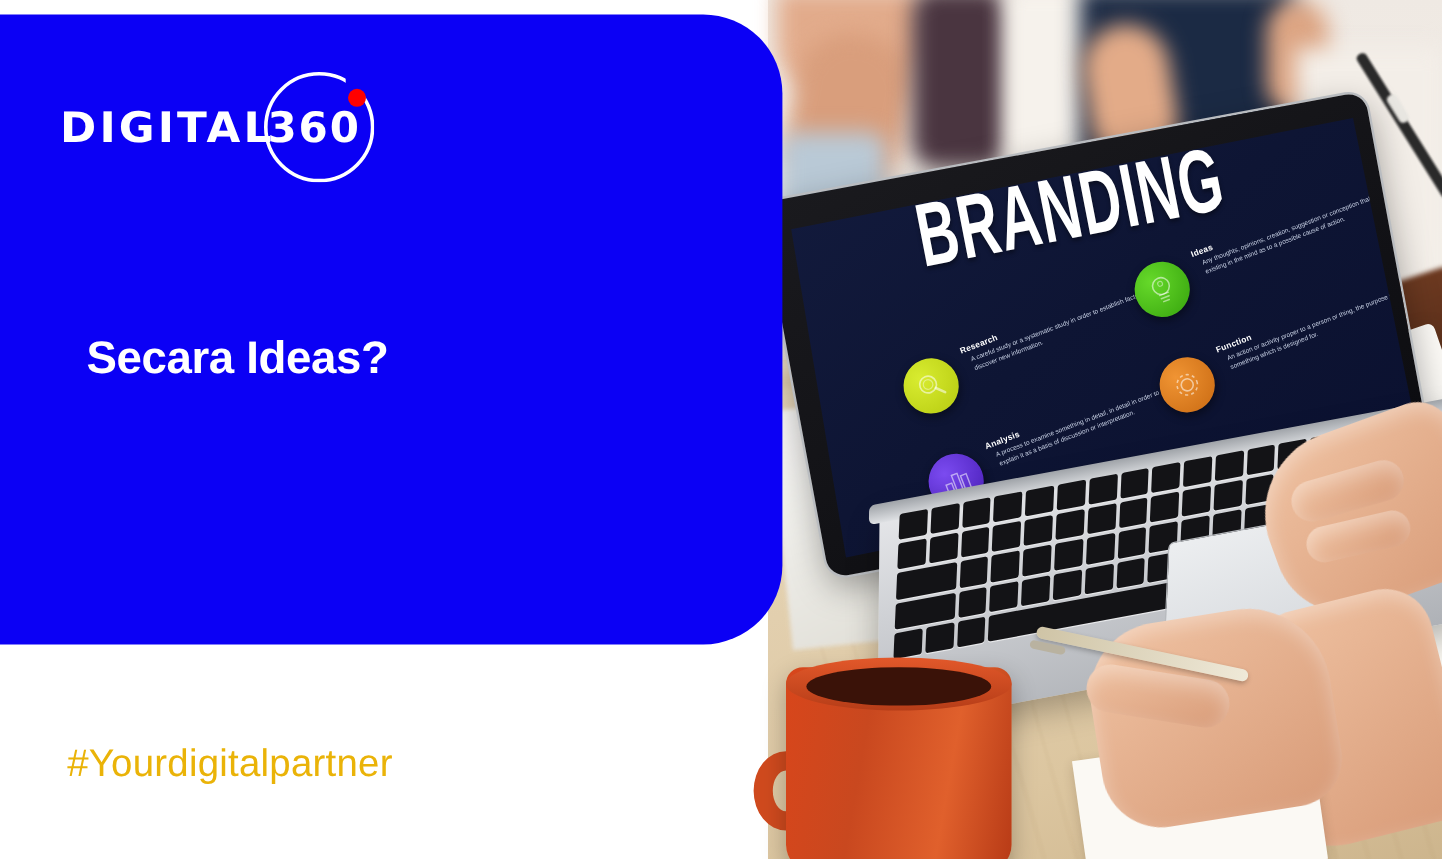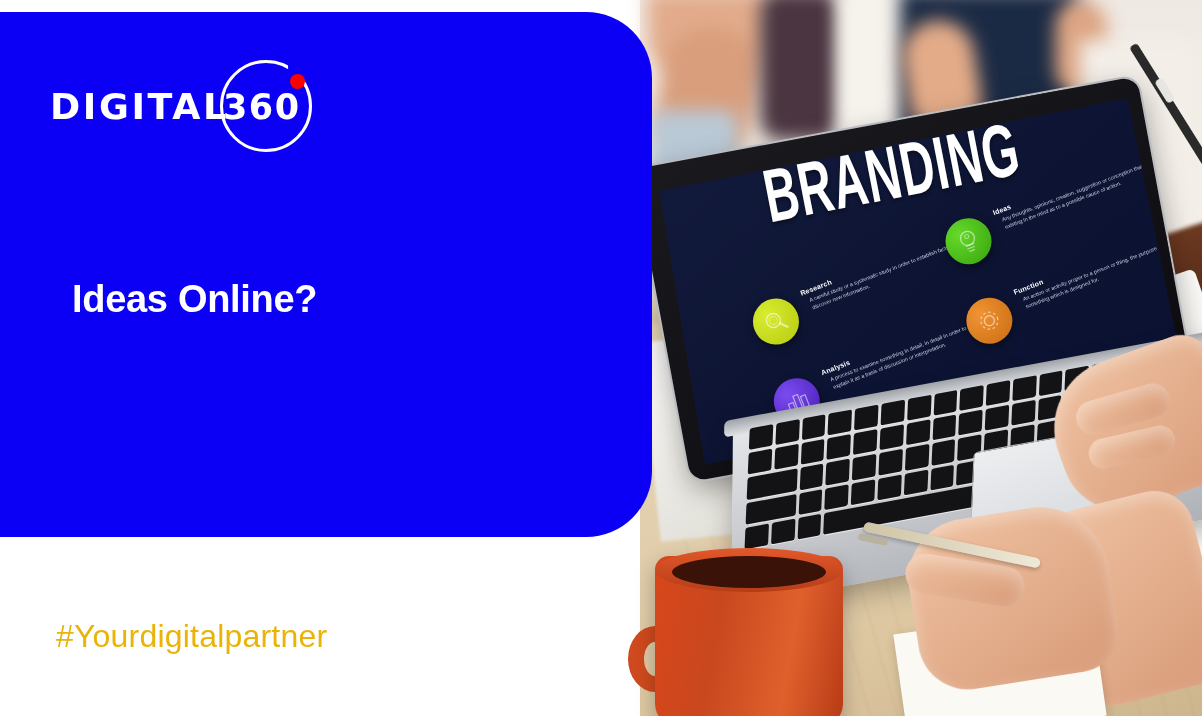--- a/index.html
+++ b/index.html
@@ -351,19 +351,19 @@
   <div class="panel">
 
     <div class="logo">
       <div class="logo-ring"></div>
       <div class="logo-dot"></div>
       <div class="logo-word">DIGITAL</div>
       <div class="logo-360">360</div>
     </div>
 
     <div class="headline">
-      <span class="hl">Ideas Online?</span>
+      <span class="hl">Secara Ideas?</span>
     </div>
 
     <div class="hashtag">#Yourdigitalpartner</div>
   </div>
 
 </div>
 
 </body></html>

